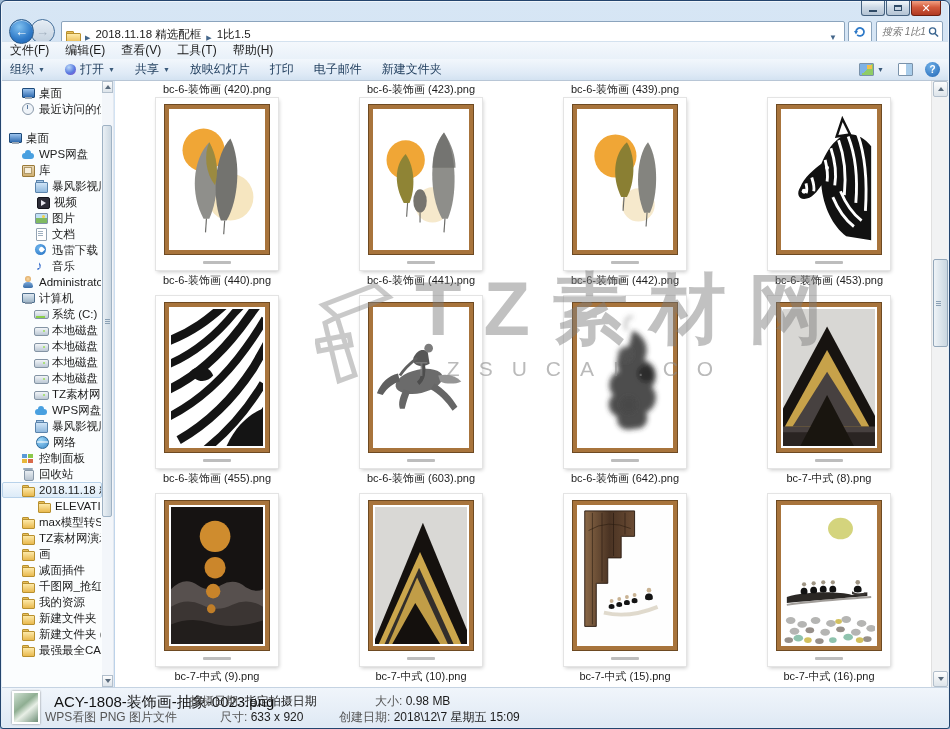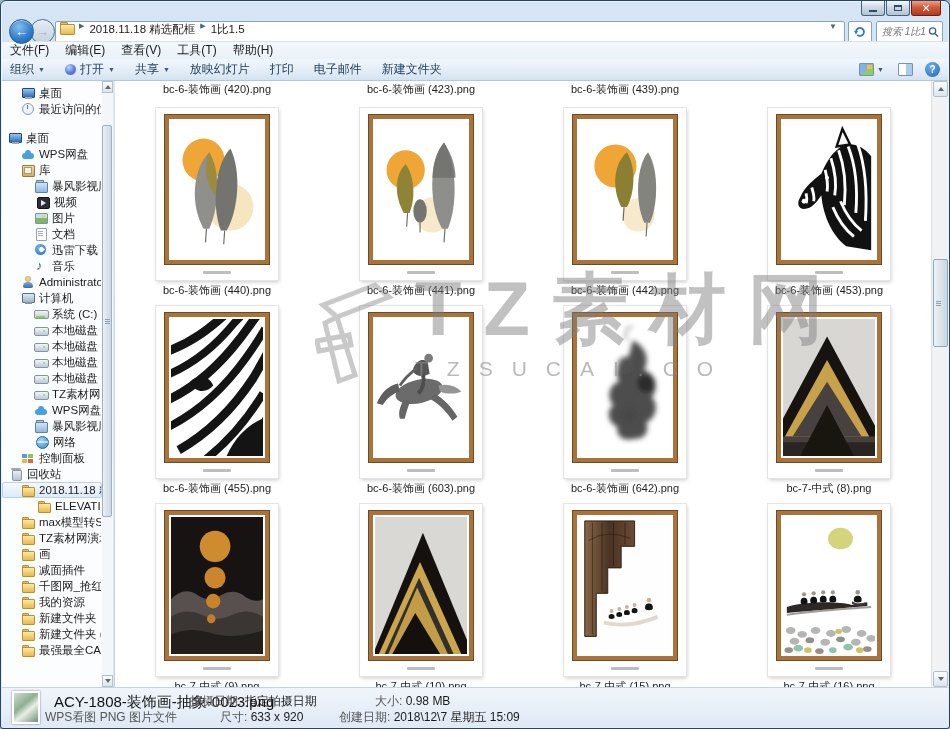--- a/index.html
+++ b/index.html
@@ -12,21 +12,21 @@
   .wc+.wc{margin-left:1px;}
   .wc.close{width:30px;background:linear-gradient(#f2a183,#d25a3c 45%,#b03a22);border-color:#6e1f10;color:#fff;font-size:11px;font-weight:bold;}
   .glyph-min{width:8px;height:2px;background:#2f4a66;margin-top:6px;}
   .glyph-max{width:8px;height:6px;border:1px solid #2f4a66;border-top-width:2px;}
   .navrow{position:absolute;left:8px;top:19px;right:6px;height:23px;display:flex;align-items:center;}
   .navbtn{width:25px;height:25px;border-radius:50%;flex:none;display:flex;align-items:center;justify-content:center;border:1px solid #2a5a8a;box-shadow:inset 0 1px 0 rgba(255,255,255,.5);}
   .navbtn.back{background:radial-gradient(circle at 40% 30%,#7fc0f0,#2f7ac8 60%,#1a5fae);z-index:2;}
   .navbtn.fwd{background:linear-gradient(#e8eef5,#c2cfdc);margin-left:-4px;opacity:.85;}
   .arrowglyph{font-size:13px;color:#fff;line-height:1;}
   .navbtn.fwd .arrowglyph{color:#9aa8b6;}
-  .addressbar{flex:1;height:22px;background:#fff;border:1px solid #8ba4bd;border-radius:2px;display:flex;align-items:flex-start;padding:0 4px;overflow:hidden;}
+  .addressbar{flex:1;height:22px;margin-left:6px;background:#fff;border:1px solid #8ba4bd;border-radius:2px;display:flex;align-items:flex-end;padding:0 4px;overflow:hidden;}
   .crumb-sep{font-size:7px;color:#44668a;margin:0 5px;}
   .crumb{font-size:11.5px;color:#1b1b1b;white-space:nowrap;}
   .addr-spacer{flex:1;}
   .addr-drop{font-size:8px;color:#44668a;padding:0 3px;cursor:pointer;}
   .minifolder{width:14px;height:11px;position:relative;flex:none;}
   .minifolder:before{content:"";position:absolute;left:0;top:0;width:6px;height:3px;background:#e8c05a;border:1px solid #b8902f;border-radius:1px 1px 0 0;}
   .minifolder:after{content:"";position:absolute;left:0;top:2px;width:13px;height:9px;background:linear-gradient(#fde9a8,#e9b94e);border:1px solid #b8902f;border-radius:1px;}
   .refreshbtn{width:24px;height:22px;margin-left:3px;background:#fff;border:1px solid #8ba4bd;border-radius:2px;display:flex;align-items:center;justify-content:center;cursor:pointer;}
   .searchbox{width:67px;height:22px;margin-left:4px;background:#fff;border:1px solid #8ba4bd;border-radius:2px;display:flex;align-items:center;padding:0 3px;}
   .searchbox input{width:48px;border:none;outline:none;font-style:italic;font-size:10px;color:#6a7b8c;background:transparent;font-family:inherit;}
@@ -50,21 +50,21 @@
   .side-spacer{height:13px;}
   .side-vscroll{position:absolute;right:0;top:0;bottom:0;width:11px;background:#f3f6fa;}
   .svs-btn{position:absolute;left:0;width:11px;height:12px;background:linear-gradient(#fdfdfd,#dde4ea);border:1px solid #b2bfcc;display:flex;align-items:center;justify-content:center;}
   .svs-thumb{position:absolute;left:0;width:10px;top:44px;height:392px;background:linear-gradient(90deg,#eaf0f5,#ccd8e2);border:1px solid #9fb2c4;border-radius:2px;}
   .grip{position:absolute;left:2px;top:50%;width:5px;height:1px;background:#8aa0b4;box-shadow:0 2px 0 #8aa0b4,0 -2px 0 #8aa0b4;}
   .tri-up{width:0;height:0;border-left:3px solid transparent;border-right:3px solid transparent;border-bottom:4px solid #5a6b7c;}
   .tri-down{width:0;height:0;border-left:3px solid transparent;border-right:3px solid transparent;border-top:4px solid #5a6b7c;}
   
   .content{position:absolute;left:113px;right:17px;top:0;bottom:0;background:#fff;overflow:hidden;}
   .partial-row{display:flex;margin-top:1px;}
-  .pcell{width:204px;text-align:center;font-size:11px;color:#1e1e1e;white-space:nowrap;overflow:hidden;height:24px;cursor:pointer;}
+  .pcell{width:204px;text-align:center;font-size:11px;color:#1e1e1e;white-space:nowrap;overflow:hidden;height:14px;cursor:pointer;}
   .grid{display:flex;flex-wrap:wrap;margin-top:2px;}
   .cell{width:204px;display:flex;flex-direction:column;align-items:center;margin-bottom:9px;cursor:pointer;}
   .card{position:relative;width:122px;height:172px;background:#fff;box-shadow:0 0 0 1px #e4e4e4,1px 2px 4px rgba(0,0,0,.22);}
   .frame{position:absolute;left:9px;right:9px;top:7px;bottom:16px;border:4px solid #a8743c;box-shadow:0 0 0 1px #6e4a22;background:#fff;padding:2px;}
   .art{width:100%;height:100%;overflow:hidden;}
   .art svg{display:block;width:100%;height:100%;}
   .mini-cap{position:absolute;bottom:6px;left:50%;transform:translateX(-50%);width:28px;height:3px;background:#bdbdbd;border-radius:1px;}
   .fname{margin-top:3px;height:14px;line-height:14px;font-size:11px;color:#1e1e1e;white-space:nowrap;}
   
   .watermark{position:absolute;left:200px;top:190px;display:flex;align-items:flex-start;pointer-events:none;z-index:5;}
@@ -299,21 +299,21 @@
     <span class="lbl">暴风影视库</span>
   </div>
           <div class="side-row" style="padding-left: 7px; justify-content: center;">
     <span class="ic ic-net"></span>
     <span class="lbl">网络</span>
   </div>
           <div class="side-row" style="padding-left: 18px;">
     <span class="ic ic-cpanel"></span>
     <span class="lbl">控制面板</span>
   </div>
-          <div class="side-row" style="padding-left: 6px;">
+          <div class="side-row" style="padding-left: 18px;">
     <span class="ic ic-recycle"></span>
     <span class="lbl">回收站</span>
   </div>
           <div class="side-row sel" style="padding-left: 18px;">
     <span class="ic ic-folder"></span>
     <span class="lbl">2018.11.18 精</span>
   </div>
           <div class="side-row" style="padding-left: 18px; margin-left: 16px;">
     <span class="ic ic-folder"></span>
     <span class="lbl">ELEVATION</span>

